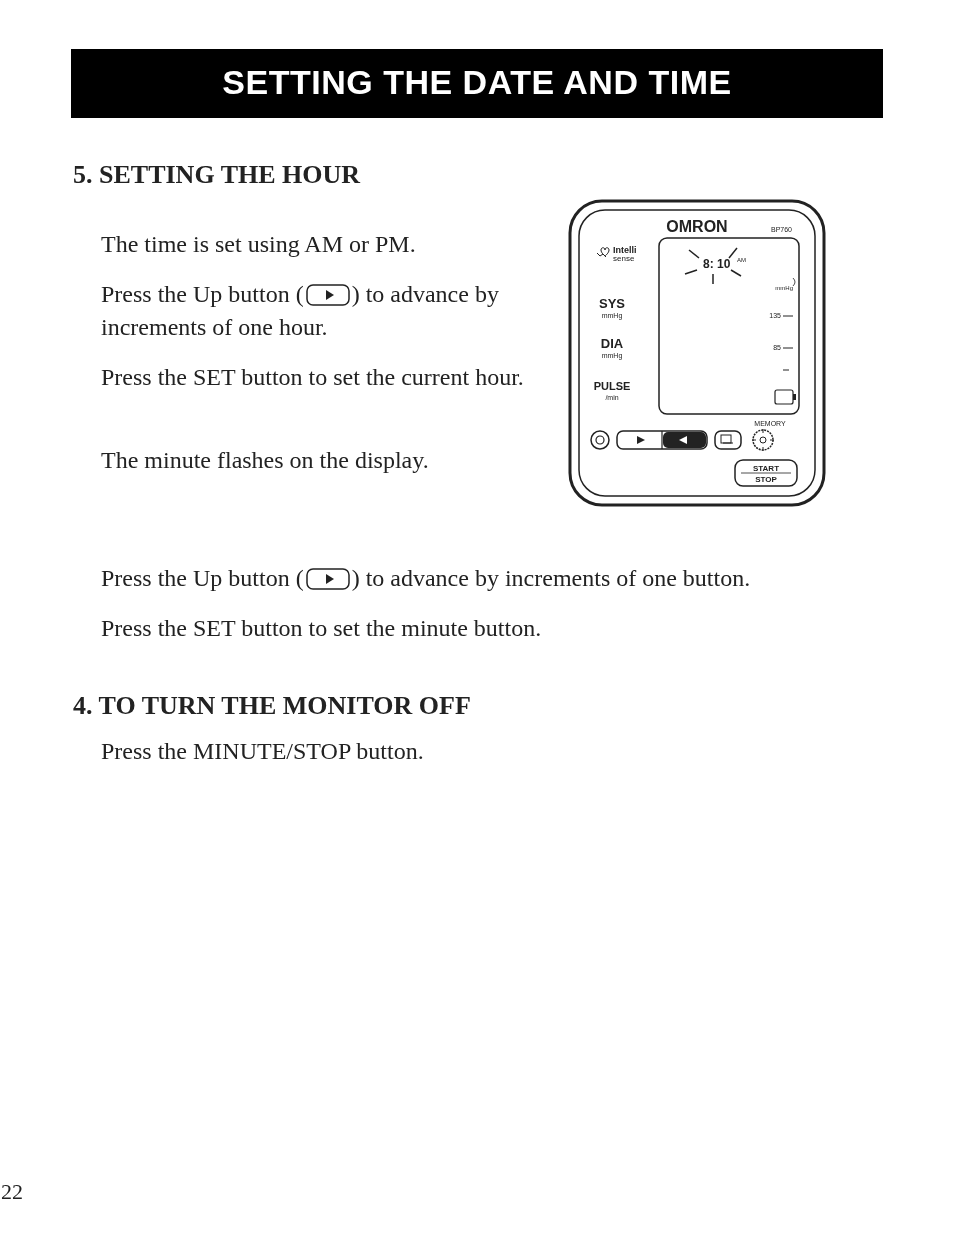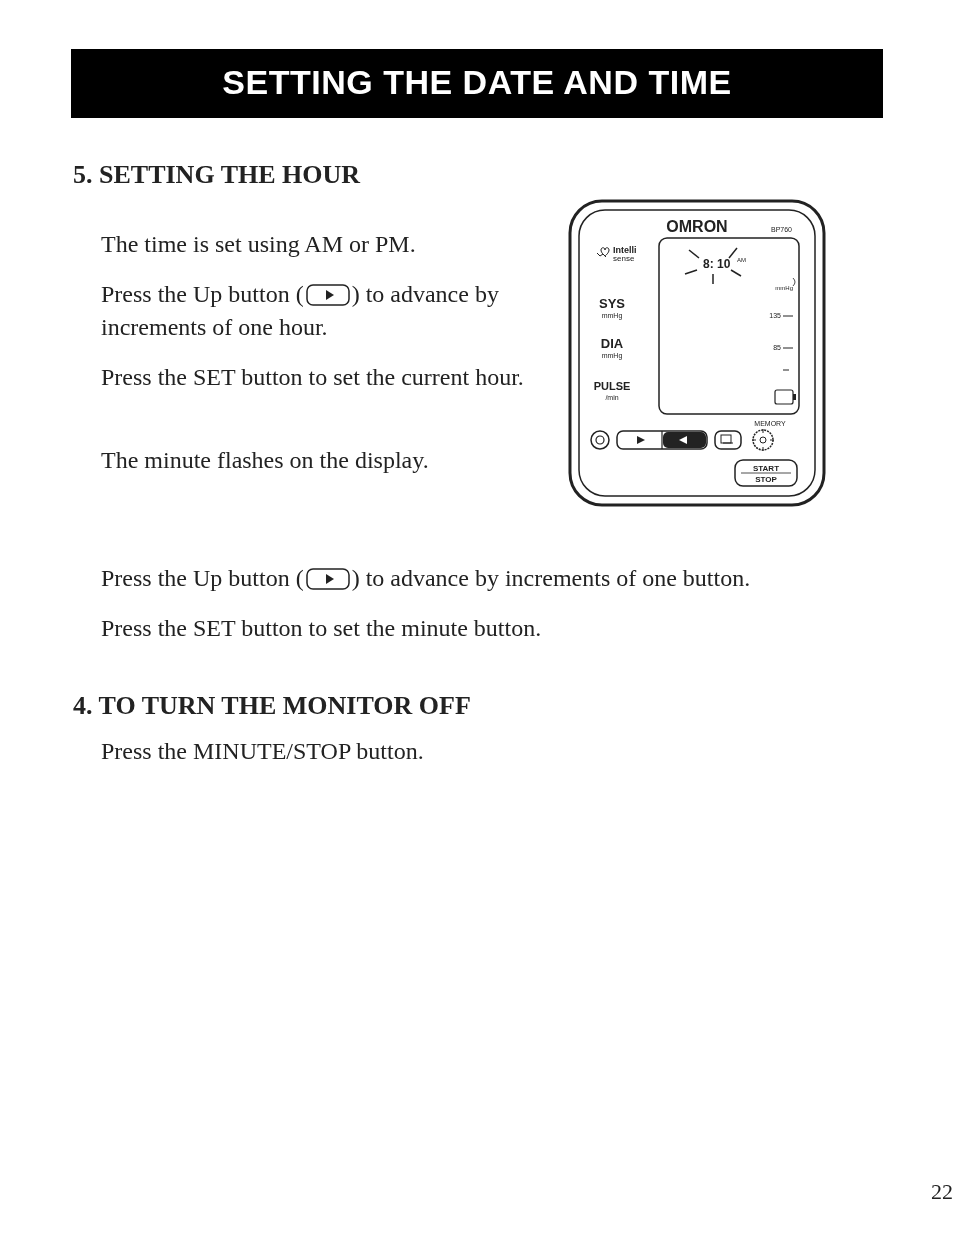--- a/index.html
+++ b/index.html
@@ -49,21 +49,21 @@
   }
   .row5 .textcol { flex: 1 1 auto; max-width: 460px; }
   .device { flex: 0 0 auto; margin-top: -6px; }
   .device svg { display:block; }
   .gap { height: 44px; }
   .little-gap { height: 28px; }
   .page-number {
     position: absolute;
     bottom: 36px;
     left: 0; right: 0;
-    text-align: right;
+    text-align: left;
     font-size: 22px;
     font-family: "Times New Roman", Times, serif;
   }
   .inline-btn {
     display:inline-block;
     vertical-align: -4px;
     padding: 0 2px;
   }
   .inline-btn svg { display:block; }
 </style>

